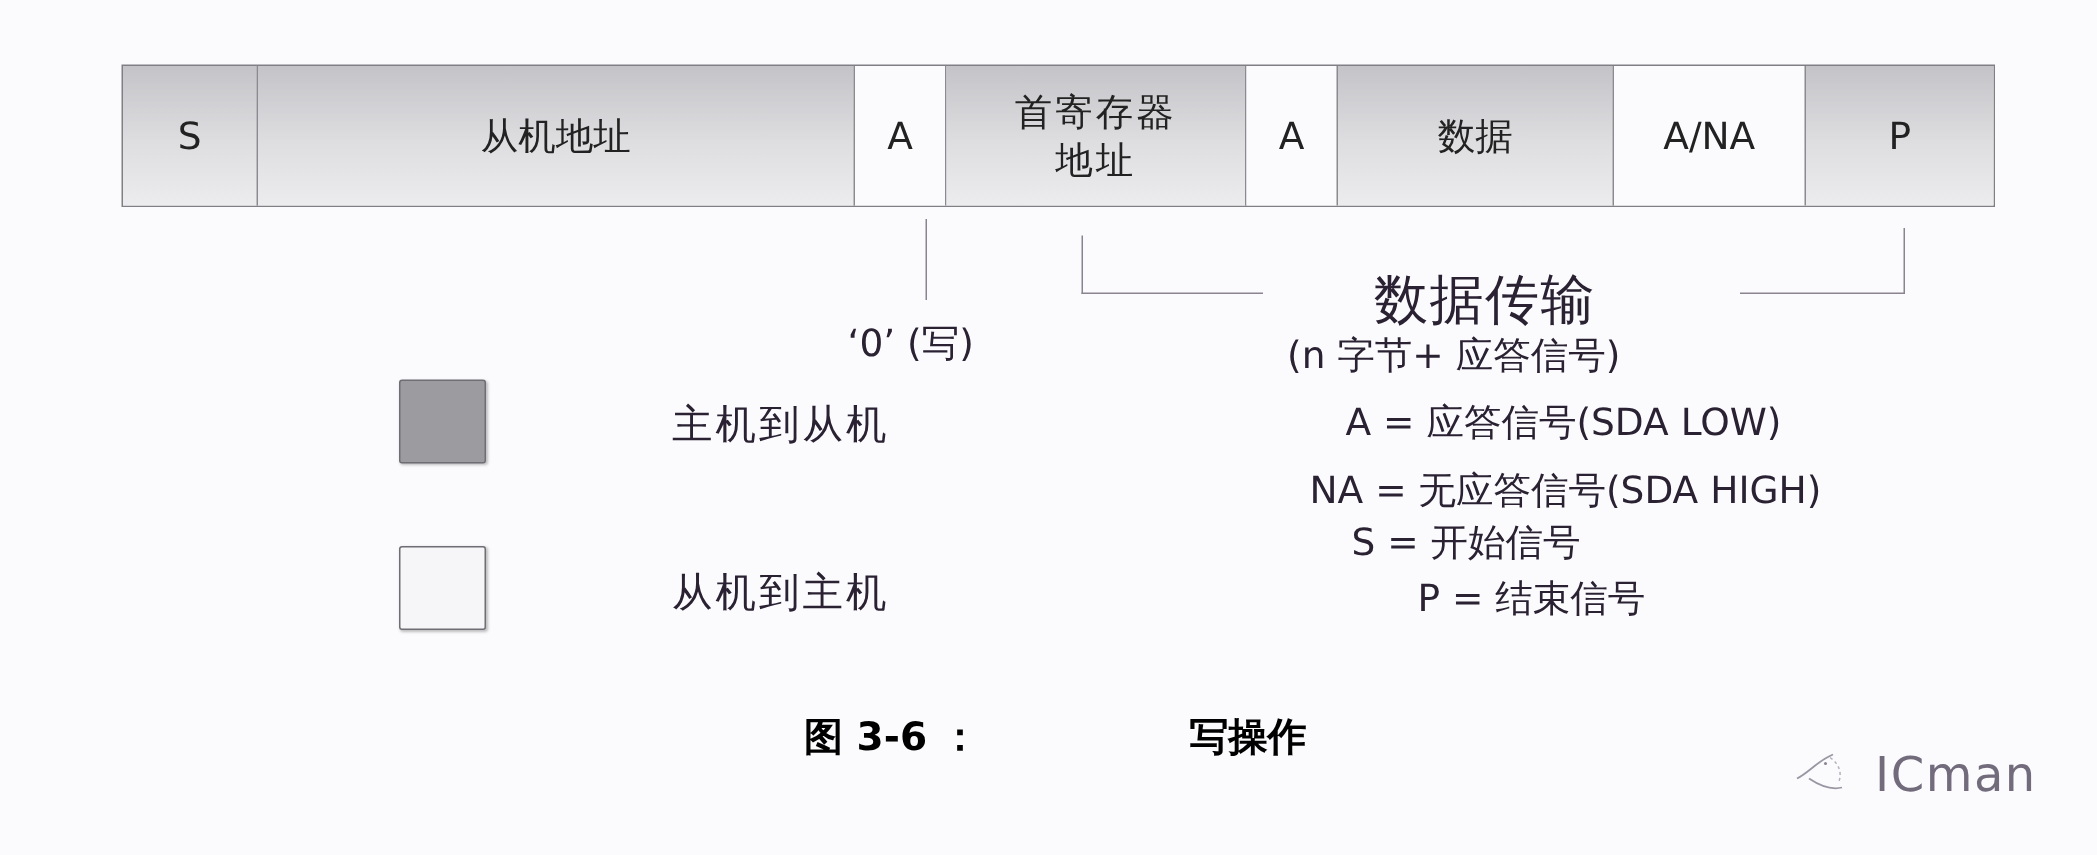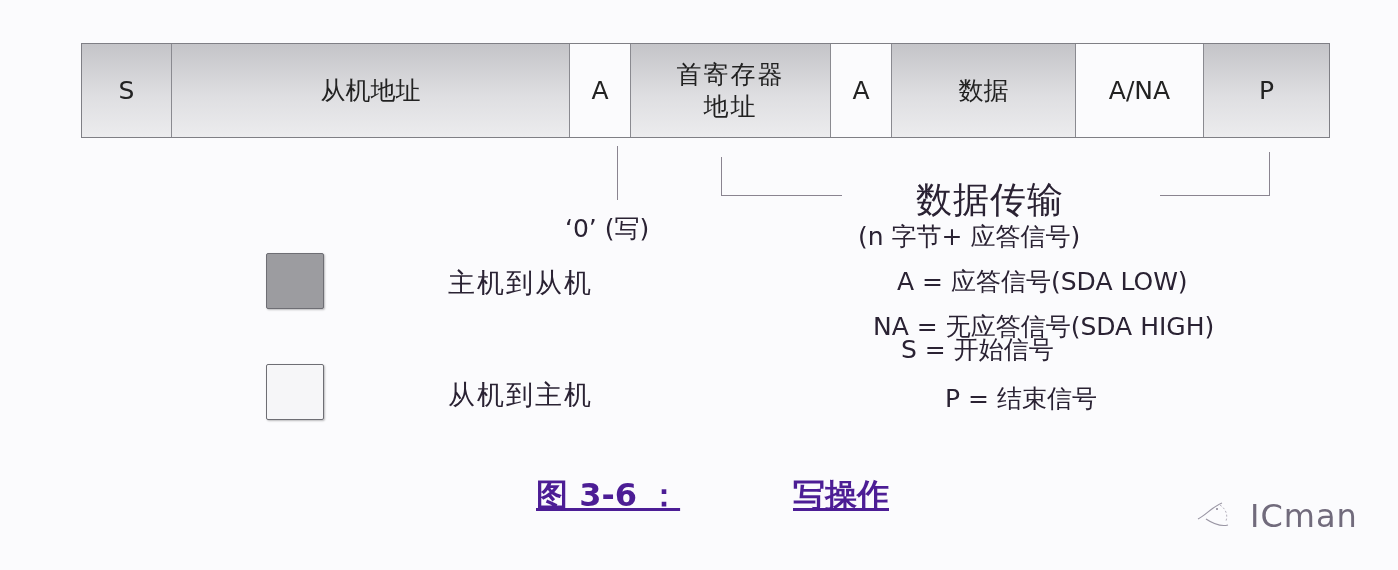--- a/index.html
+++ b/index.html
@@ -25,21 +25,21 @@
   .cell.slave  { background: #fbfbfd; }
   .cell.small  { font-size: 20px; }
   .line { position: absolute; background: #8a8490; }
   .txt { position: absolute; white-space: nowrap; }
   .swatch {
     position: absolute; width: 58px; height: 56px; box-sizing: border-box;
     border: 1px solid #6e6e74; border-radius: 2px;
     box-shadow: 1px 1px 2px rgba(0,0,0,0.25);
   }
   .legend-key { font-size: 25px; line-height: 35px; }
-  .caption { font-weight: bold; font-size: 32px; color: #4c1d95; text-decoration: underline; }
+  .caption { font-weight: bold; font-size: 26px; color: #000000; }
   .wm { color: #5a5266; font-size: 32px; letter-spacing: 1px; opacity: 0.85; text-align: center; }
 </style>
 </head>
 <body>
 
 <div class="frame">
   <div class="cell master" style="width:90px">
       <span>S</span>
     </div>
   <div class="cell master" style="width:398px">
@@ -74,21 +74,21 @@
 <div class="txt" style="left:916px; top:176px; font-size:36px; letter-spacing:1px">数据传输</div>
 <div class="txt" style="left:858px; top:220px; font-size:25px">(n 字节+ 应答信号)</div>
 
 <div class="swatch" style="left:266px; top:253px; background:#9c9ca0"></div>
 <div class="txt" style="left:448px; top:265px; font-size:27px; letter-spacing:2px">主机到从机</div>
 <div class="swatch" style="left:266px; top:364px; background:#f6f6f8"></div>
 <div class="txt" style="left:448px; top:377px; font-size:27px; letter-spacing:2px">从机到主机</div>
 
 <div class="txt legend-key" style="left:897px; top:264px">A = 应答信号(SDA LOW)</div>
 <div class="txt legend-key" style="left:873px; top:309px">NA = 无应答信号(SDA HIGH)</div>
-<div class="txt legend-key" style="left:901px; top:332px">S = 开始信号</div>
+<div class="txt legend-key" style="left:901px; top:344px">S = 开始信号</div>
 <div class="txt legend-key" style="left:945px; top:381px">P = 结束信号</div>
 
 <div class="txt caption" style="left:536px; top:474px">图 3-6 ：</div>
 <div class="txt caption" style="left:793px; top:474px">写操作</div>
 
 <div class="txt" style="left:1190px; top:495px; width:50px; height:36px">
   <svg width="50" height="36" viewBox="0 0 50 36">
     <path d="M8 24 C16 20, 22 12, 32 8" stroke="#9a96a4" stroke-width="1.2" fill="none"></path>
     <path d="M16 24 C22 28, 30 32, 38 30" stroke="#9a96a4" stroke-width="1.2" fill="none"></path>
     <path d="M30 10 C36 14, 38 20, 36 26" stroke="#b4b0bc" stroke-width="1" fill="none" stroke-dasharray="2 2"></path>

